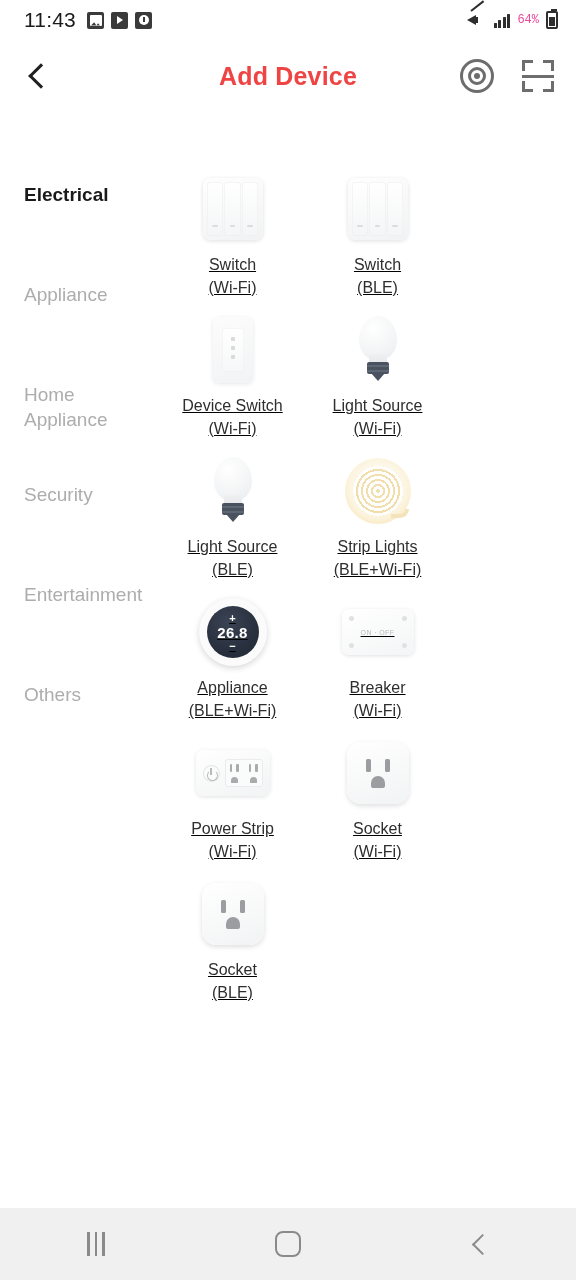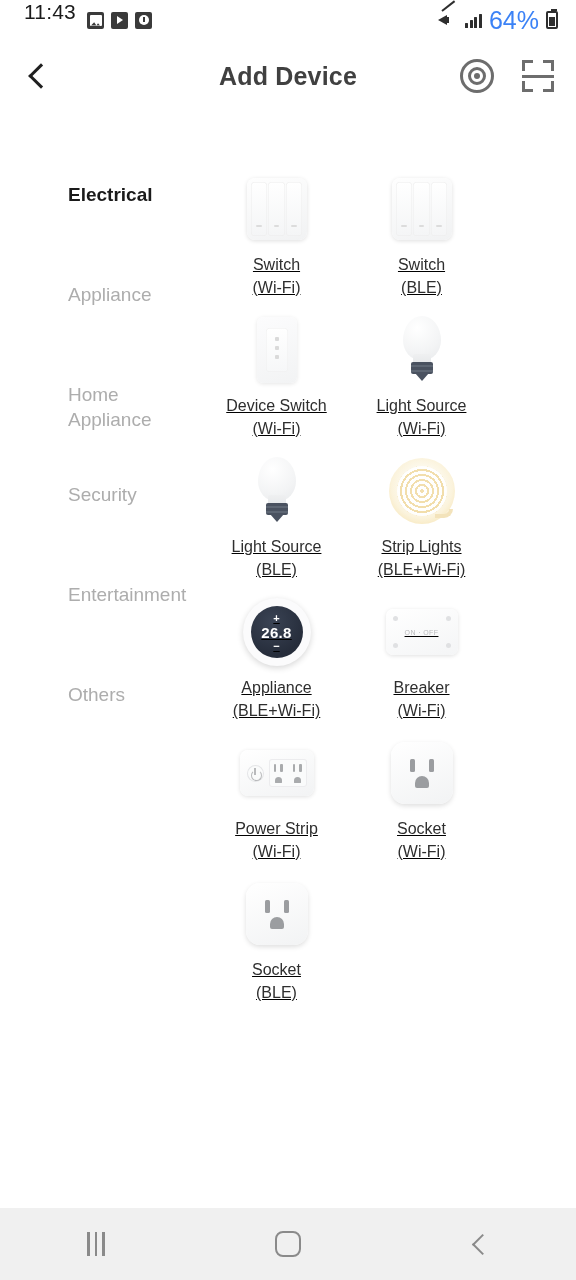--- a/index.html
+++ b/index.html
@@ -6,76 +6,76 @@
   html, body {
     width:576px; height:1280px;
     background:#ffffff;
     font-family:"Liberation Sans", sans-serif;
     -webkit-font-smoothing:antialiased;
   }
   .phone { position:relative; width:576px; height:1280px; background:#fff; overflow:hidden; }
 
   
   .statusbar {
-    height:40px; display:flex; 
+    height:40px; display:flex; align-items:center;
     padding:0 18px 0 24px; color:#222;
   }
   .sb-time { font-size:21px; letter-spacing:.2px; color:#1b1b1b; }
   .sb-notif { display:flex; align-items:center; gap:7px; margin-left:11px; }
   .sb-ico { width:17px; height:17px; background:#3a3a3a; border-radius:2px;
             position:relative; display:block; }
   .ico-gallery::after{ content:""; position:absolute; left:2.5px; top:3px; width:12px; height:11px;
             background:#fff; border-radius:1px; }
   .ico-gallery::before{ content:""; position:absolute; left:4px; top:9px; width:9px; height:5px;
             background:#3a3a3a; clip-path:polygon(0 100%,35% 35%,60% 100%,78% 55%,100% 100%); z-index:2;}
   .ico-play::after{ content:""; position:absolute; left:6px; top:4.5px; width:0; height:0;
             border-left:6px solid #fff; border-top:4px solid transparent; border-bottom:4px solid transparent; }
   .ico-clock::after{ content:""; position:absolute; left:3.5px; top:3.5px; width:10px; height:10px;
             border-radius:50%; background:#fff; }
   .ico-clock::before{ content:""; position:absolute; left:8px; top:5px; width:2px; height:5px;
             background:#3a3a3a; z-index:2; }
   .sb-right { margin-left:auto; display:flex; align-items:center; gap:7px; }
-  .sb-pct { font-size:25px; color:#3b82f6; }
+  .sb-pct { font-size:12px; color:#ec4899;font-family:Liberation Mono, monospace; }
   .mute-ico { width:20px; height:18px; position:relative; }
   .mute-ico .spk { position:absolute; left:0; top:4px; width:0; height:0;
      border-top:5px solid transparent; border-bottom:5px solid transparent; border-right:9px solid #2e2e2e; }
   .mute-ico .spkbox { position:absolute; left:7px; top:6px; width:4px; height:6px; background:#2e2e2e; }
   .mute-ico .slash { position:absolute; left:4px; top:-1px; width:16px; height:2px; background:#2e2e2e;
      transform:rotate(-38deg); transform-origin:left center; }
   .sig { display:flex; align-items:flex-end; gap:1.5px; height:15px; }
   .sig i { width:3px; background:#2e2e2e; display:block; border-radius:.5px; }
   .sig i:nth-child(1){height:5px;} .sig i:nth-child(2){height:8px;}
   .sig i:nth-child(3){height:11px;} .sig i:nth-child(4){height:14px;}
   .batt { width:12px; height:18px; border:2px solid #2e2e2e; border-radius:2px; position:relative; }
   .batt::before{ content:""; position:absolute; top:-4px; left:3px; width:6px; height:2px; background:#2e2e2e; }
   .batt::after{ content:""; position:absolute; left:1px; right:1px; bottom:1px; height:64%; background:#2e2e2e; }
 
   
   .header { height:72px; display:flex; align-items:center; padding:0 22px; position:relative; }
   .back-chev { width:30px; height:30px; position:relative; cursor:pointer; }
   .back-chev::before{ content:""; position:absolute; left:10px; top:6px; width:15px; height:15px;
      border-left:3px solid #1f1f1f; border-bottom:3px solid #1f1f1f; transform:rotate(45deg); }
   .h-title { position:absolute; left:0; right:0; text-align:center;
-     font-size:25px; font-weight:bold; color:#404040; letter-spacing:.2px; pointer-events:none; }
+     font-size:25px; font-weight:bold; color:#ef4444; letter-spacing:.2px; pointer-events:none; }
   .h-actions { margin-left:auto; display:flex; align-items:center; gap:28px; z-index:2; }
   .radar-ico { width:34px; height:34px; border-radius:50%; border:3px solid #6d6d6d; position:relative; cursor:pointer; }
   .radar-ico::before{ content:""; position:absolute; left:5px; top:5px; right:5px; bottom:5px;
      border-radius:50%; border:3px solid #6d6d6d; }
   .radar-ico::after{ content:""; position:absolute; left:11px; top:11px; width:6px; height:6px;
      border-radius:50%; background:#6d6d6d; }
   .scan-ico { width:32px; height:32px; position:relative; cursor:pointer; }
   .scan-ico span { position:absolute; width:11px; height:11px; }
   .scan-ico .c1{ left:0; top:0; border-left:3px solid #6d6d6d; border-top:3px solid #6d6d6d; }
   .scan-ico .c2{ right:0; top:0; border-right:3px solid #6d6d6d; border-top:3px solid #6d6d6d; }
   .scan-ico .c3{ left:0; bottom:0; border-left:3px solid #6d6d6d; border-bottom:3px solid #6d6d6d; }
   .scan-ico .c4{ right:0; bottom:0; border-right:3px solid #6d6d6d; border-bottom:3px solid #6d6d6d; }
   .scan-ico .line{ left:0; right:0; top:15px; width:100%; height:3px; background:#6d6d6d; }
 
   
-  .body { display:flex; height:1120px;margin-left:44px; }
+  .body { display:flex; height:1120px; }
   .sidebar { width:160px; padding-top:70px; flex-shrink:0; }
   .cat { padding:0 0 0 24px; min-height:100px; font-size:19px; color:#adadad;
          line-height:25px; cursor:pointer; width:150px; }
   .cat.active { color:#1a1a1a; font-weight:bold; }
 
   .grid-wrap { flex:1; padding-top:60px; }
   .grid { display:flex; flex-wrap:wrap;text-decoration:underline; }
   .cell { width:145px; display:flex; flex-direction:column; align-items:center;
           margin-bottom:14px; cursor:pointer; }
   .icon-box { width:74px; height:74px; display:flex; align-items:center; justify-content:center; }

